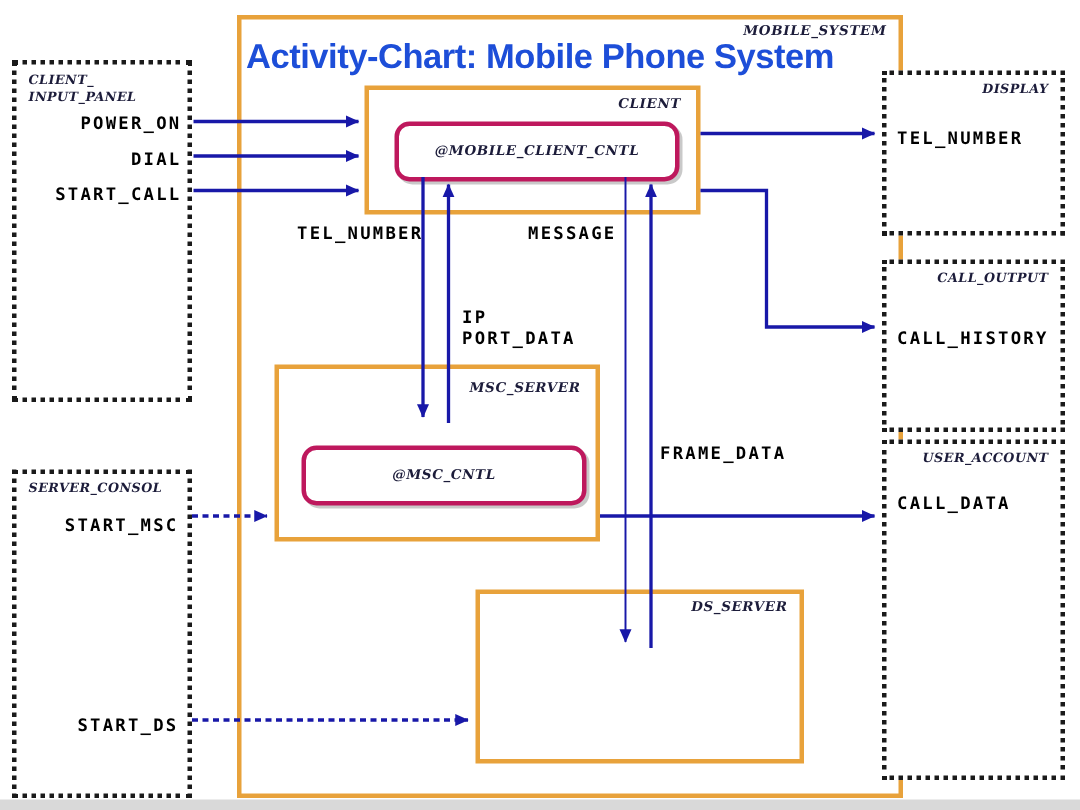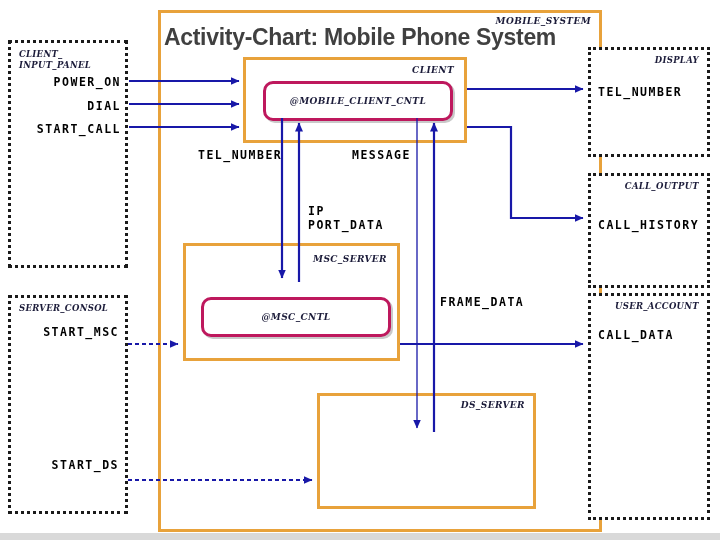--- a/index.html
+++ b/index.html
@@ -3,21 +3,21 @@
 <meta charset="utf-8">
 <style>
   html,body{margin:0;padding:0;background:#fff;}
   .stage{
     position:relative;width:720px;height:540px;background:#ffffff;
     font-family:"DejaVu Sans", sans-serif;overflow:hidden;
   }
   .title{
     position:absolute;left:130px;top:24px;width:460px;text-align:center;
     font-family:"Liberation Sans", sans-serif;font-weight:bold;font-size:23px;
-    letter-spacing:-0.3px;color:#404040;z-index:6;white-space:nowrap;
+    letter-spacing:-0.3px;color:#1d4ed8;z-index:6;white-space:nowrap;
   }
   .module{
     position:absolute;border:3px solid #E8A23B;background:transparent;
     box-sizing:border-box;z-index:1;
   }
   .module-label{
     position:absolute;font-family:"DejaVu Serif", serif;font-style:italic;
     font-weight:bold;font-size:9px;letter-spacing:0.4px;color:#1c1c3a;
     white-space:nowrap;z-index:2;
   }
@@ -83,21 +83,21 @@
   </div>
 
   <div class="panel" style="left:8px;top:40px;width:120px;height:228px;">
     <span class="panel-label" style="left:8px;top:6px;">CLIENT_
 INPUT_PANEL</span>
     <div class="item right" style="right:4px;top:32px;">POWER_ON</div>
     <div class="item right" style="right:4px;top:56px;">DIAL</div>
     <div class="item right" style="right:4px;top:79px;">START_CALL</div>
   </div>
 
-  <div class="panel" style="left:8px;top:295px;width:120px;height:219px;">
+  <div class="panel" style="left:8px;top:313px;width:120px;height:219px;">
     <span class="panel-label" style="left:8px;top:5px;">SERVER_CONSOL</span>
     <div class="item right" style="right:6px;top:27px;">START_MSC</div>
     <div class="item right" style="right:6px;top:160px;">START_DS</div>
   </div>
 
   <div class="panel" style="left:588px;top:47px;width:122px;height:110px;">
     <span class="panel-label" style="right:8px;top:5px;">DISPLAY</span>
     <div class="item" style="left:7px;top:35px;">TEL_NUMBER</div>
   </div>
 

